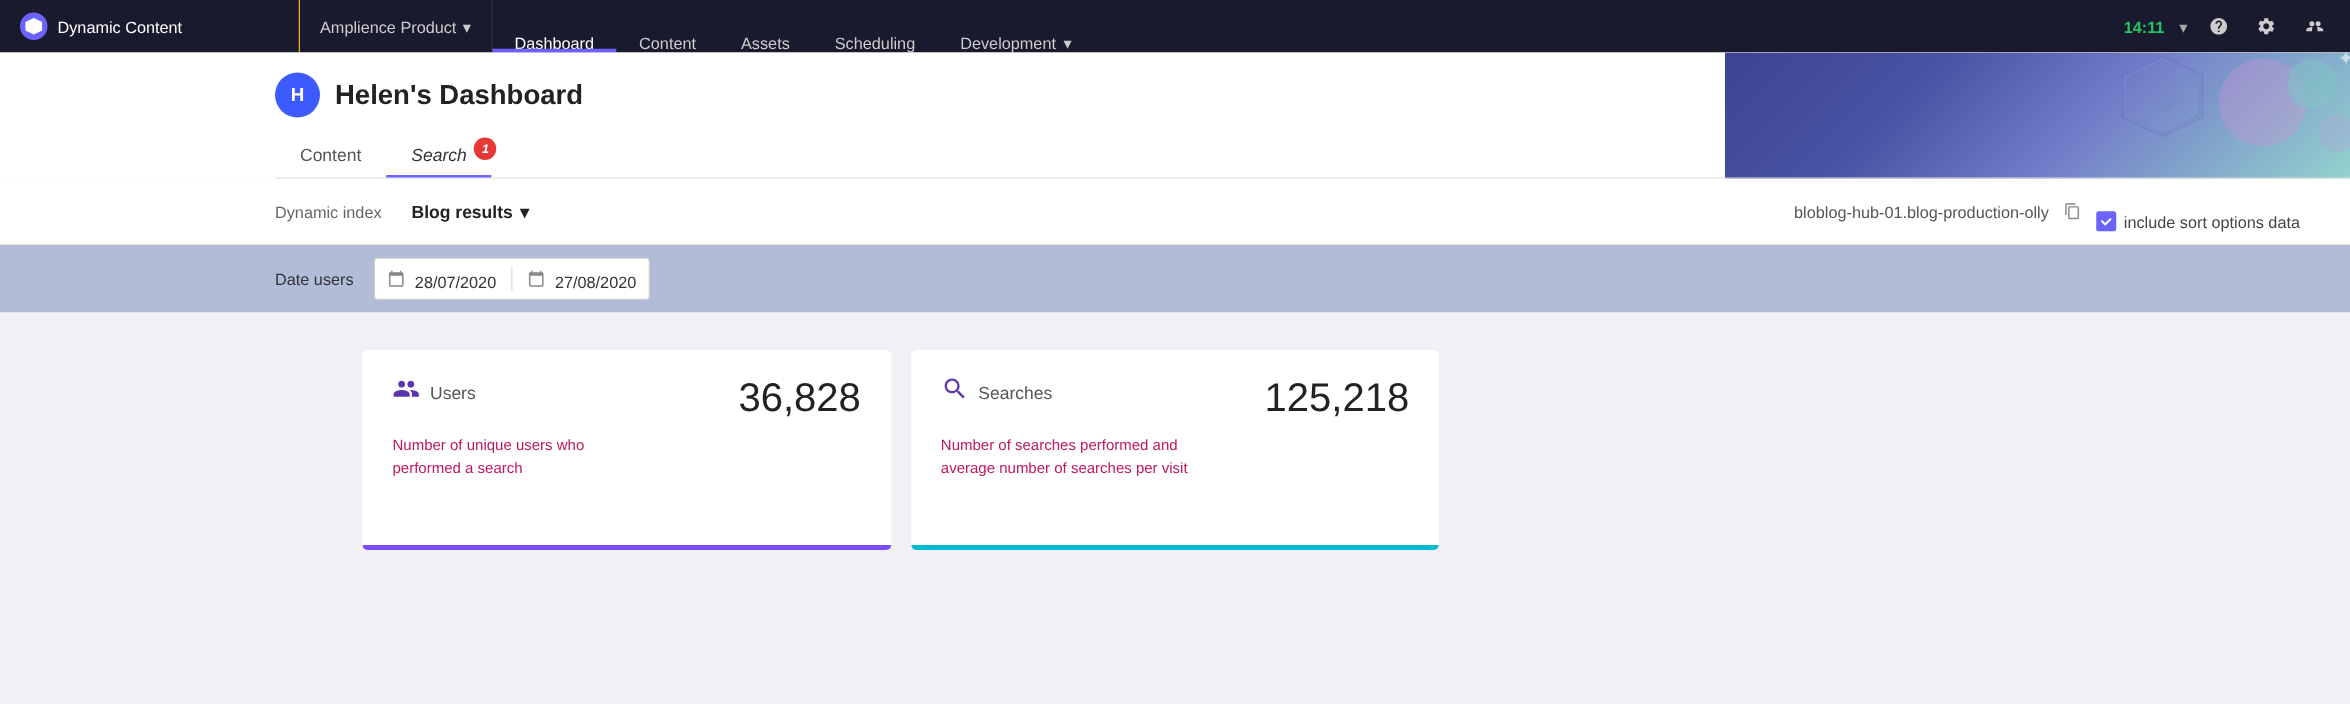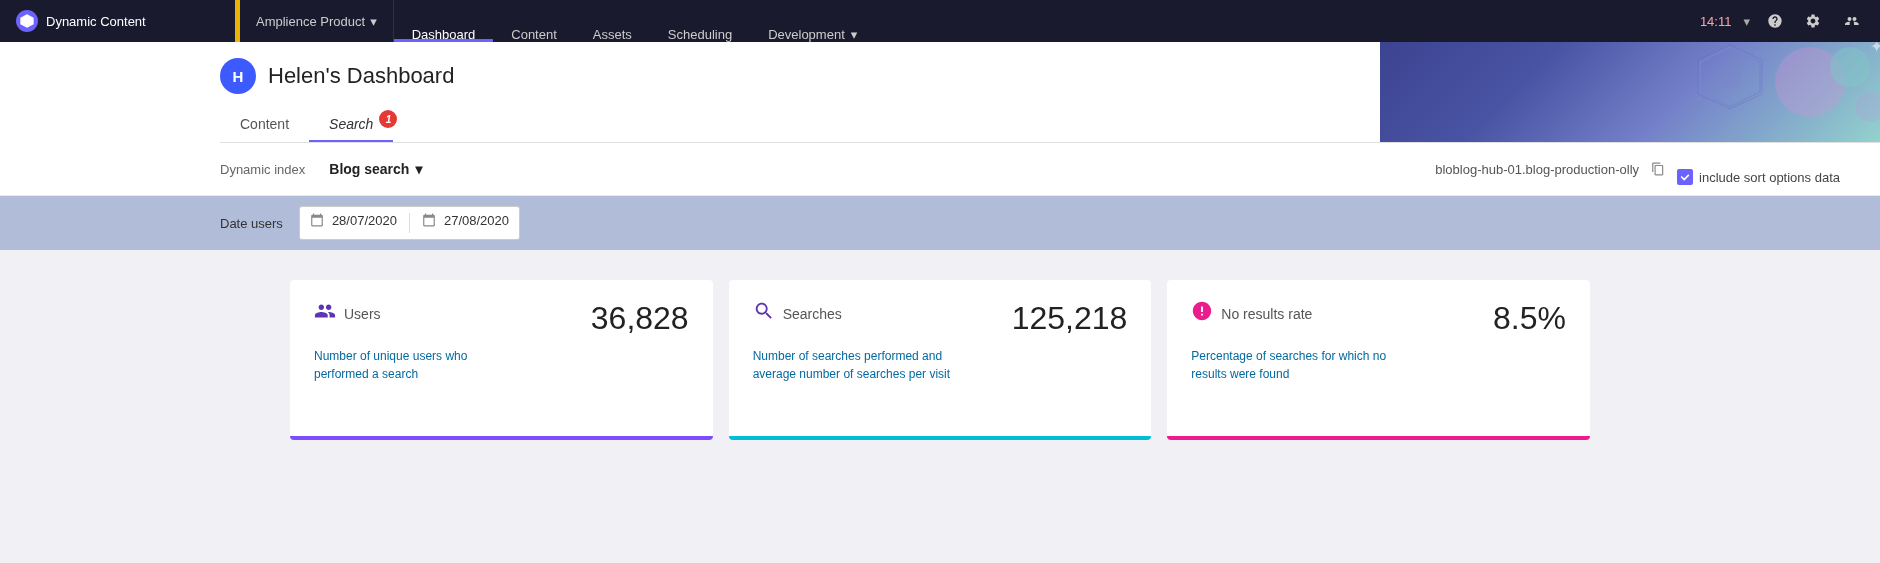--- a/index.html
+++ b/index.html
@@ -15,21 +15,21 @@
       color: #ccc;
       font-size: 13px;
     }
     .nav-brand {
       display: flex;
       align-items: center;
       gap: 8px;
       padding: 16px 16px;
       width: 240px;
       height: 100%;
-      border-right: 5px solid #eab308;
+      border-right: 1px solid #eab308;
     }
     .nav-brand-icon {
       width: 22px; height: 22px;
       background: #6c63ff;
       border-radius: 50%;
       display: flex; align-items: center; justify-content: center;
       font-size: 11px; color: white; font-weight: bold;
     }
     .nav-brand-text { color: #fff; font-size: 13px; font-weight: 500; }
     .nav-product {
@@ -50,21 +50,21 @@
     .nav-tab.active::after {
       content: '';
       position: absolute; bottom: 0; left: 0; right: 0;
       height: 3px; background: #6c63ff;
     }
     .nav-tab.has-arrow { gap: 6px; }
     .nav-right {
       display: flex; align-items: center; gap: 12px;
       padding: 0 16px; color: #ccc; font-size: 13px;
     }
-    .nav-time { color: #fca5a5; font-weight: 400; }
+    .nav-time { color: #22c55e; font-weight: 700; }
     .nav-icon-btn {
       width: 26px; height: 26px;
       display: flex; align-items: center; justify-content: center;
       cursor: pointer; color: #ccc; font-size: 15px;
       border-radius: 3px;
     }
 
     
     .header-area {
       background: white;
@@ -89,21 +89,21 @@
       display: flex; align-items: center; gap: 12px;
       margin-bottom: 14px;
     }
     .avatar {
       width: 36px; height: 36px; border-radius: 50%;
       background: #3d5afe;
       display: flex; align-items: center; justify-content: center;
       color: white; font-weight: 700; font-size: 15px;
     }
     .dashboard-title-text {
-      font-size: 22px; font-weight: 400; color: #222;
+      font-size: 22px; font-weight: 700; color: #222;
     }
     .header-tabs {
       display: flex; gap: 0; border-bottom: 1px solid #e0e0e0;
     }
     .header-tab {
       padding: 8px 20px;
       font-size: 14px; cursor: pointer; color: #555;
       position: relative; border-bottom: 2px solid transparent;
     }
     .header-tab.active { color: #333; border-bottom: 2px solid #6c63ff; font-weight: 500; }
@@ -146,21 +146,21 @@
     .checkbox-box svg { width: 10px; height: 10px; }
 
     
     .date-bar {
       background: #b0bcd8;
       padding: 10px 0 10px 220px;
       display: flex; align-items: center; gap: 16px;
     }
     .date-label { font-size: 13px; color: #333; font-weight: 500; }
     .date-input-group {
-      display: flex; align-items: flex-start; gap: 0;
+      display: flex; align-items: flex-end; gap: 0;
       background: white; border: 1px solid #ccc; border-radius: 3px;
       padding: 6px 10px; gap: 8px;
     }
     .date-input-group span { font-size: 13px; color: #333; }
     .date-separator {
       width: 1px; height: 20px; background: #ddd; margin: 0 4px;
     }
     .calendar-icon { color: #888; font-size: 14px; }
 
     
@@ -182,21 +182,21 @@
       padding: 20px 24px 0 24px;
       position: relative;
       overflow: hidden;
       min-height: 160px;
     }
     .card-header { display: flex; align-items: flex-start; justify-content: space-between; margin-bottom: 10px; }
     .card-label-group { display: flex; align-items: center; gap: 8px; }
     .card-icon { font-size: 20px; }
     .card-label { font-size: 14px; color: #555; font-weight: 500; }
     .card-value { font-size: 32px; font-weight: 400; color: #222; white-space: nowrap; }
-    .card-desc { font-size: 12px; color: #0369a1; line-height: 1.5; max-width: 200px; margin-top: 6px; }
+    .card-desc { font-size: 12px; color: #be185d; line-height: 1.5; max-width: 200px; margin-top: 6px; }
     .card-sub { font-size: 12px; color: #666; text-align: right; margin-top: 6px; }
     .card-bar {
       position: absolute; bottom: 0; left: 0; right: 0;
       height: 4px;
     }
     .card-bar.purple { background: #7c4dff; }
     .card-bar.teal { background: #00bcd4; }
     .card-bar.pink { background: #e91e8c; }
     .users-icon { color: #5e35b1; }
     .searches-icon { color: #5e35b1; }
@@ -296,21 +296,21 @@
           <span>1</span>
         </div>
       </div>
     </div>
   </div>
 </div>
 
 <div class="filter-bar">
   <span class="search-index-label">Dynamic index</span>
   <div class="search-index-select">
-    <span>Blog search</span>
+    <span>Blog results</span>
     <span>▾</span>
   </div>
   <div class="filter-right">
     <span style="color:#555;font-size:13px;">bloblog-hub-01.blog-production-olly</span>
     <div class="copy-icon">
       <svg width="14" height="14" viewBox="0 0 24 24" fill="#888">
           <path d="M16 1H4c-1.1 0-2 .9-2 2v14h2V3h12V1zm3 4H8c-1.1 0-2 .9-2 2v14c0 1.1.9 2 2 2h11c1.1 0 2-.9 2-2V7c0-1.1-.9-2-2-2zm0 16H8V7h11v14z"></path>
         </svg>
     </div>
     <div class="checkbox-container">
@@ -371,30 +371,15 @@
               </svg>
           </span>
           <span class="card-label">Searches</span>
         </div>
         <span class="card-value">125,218</span>
       </div>
       <p class="card-desc">Number of searches performed and average number of searches per visit</p>
       <div class="card-bar teal"></div>
     </div>
 
-    <div class="card">
-      <div class="card-header">
-        <div class="card-label-group">
-          <span class="card-icon noresults-icon">
-            <svg width="22" height="22" viewBox="0 0 24 24" fill="#e91e8c">
-                <path d="M12 2C6.48 2 2 6.48 2 12s4.48 10 10 10 10-4.48 10-10S17.52 2 12 2zm1 15h-2v-2h2v2zm0-4h-2V7h2v6z"></path>
-              </svg>
-          </span>
-          <span class="card-label">No results rate</span>
-        </div>
-        <span class="card-value">8.5%</span>
-      </div>
-      <p class="card-desc">Percentage of searches for which no results were found</p>
-      <div class="card-bar pink"></div>
-    </div>
 
   </div>
 </div>
 
 </body></html>

